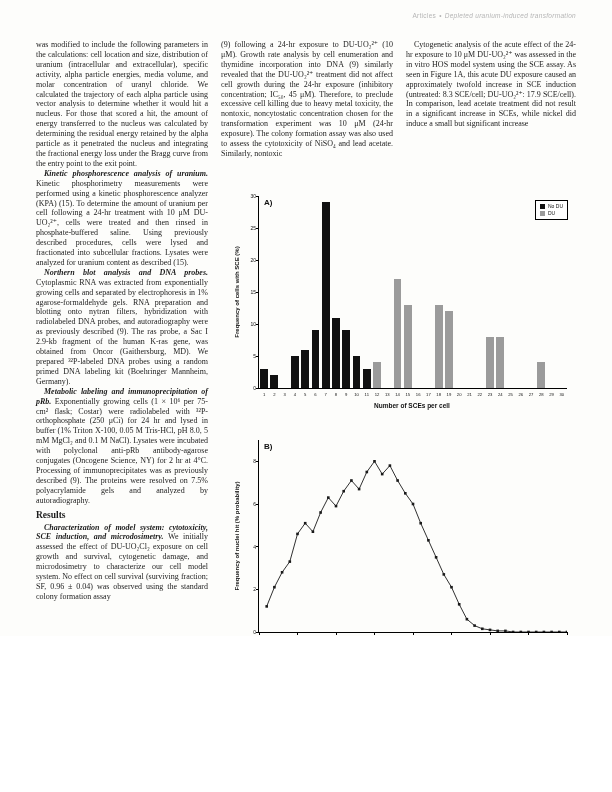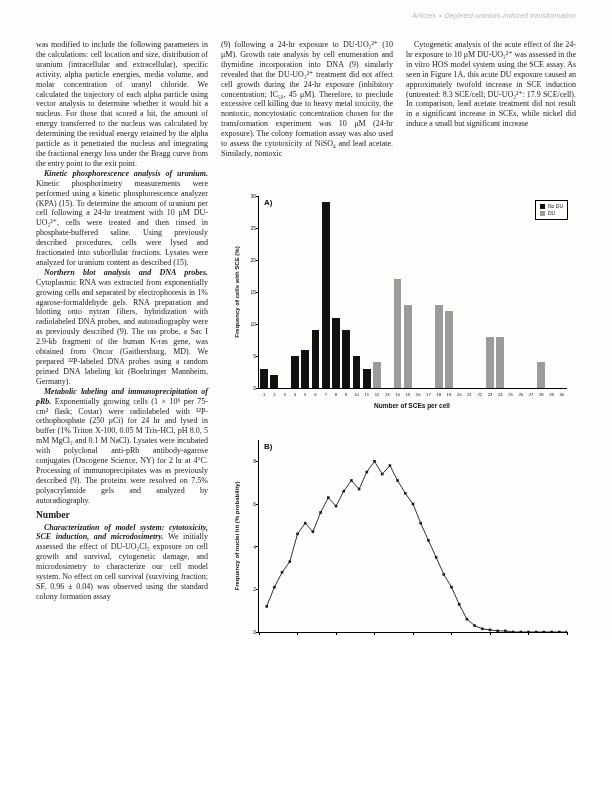--- a/index.html
+++ b/index.html
@@ -71,21 +71,21 @@
 
   <div class="running-header">
     <span class="rh-section">Articles</span><span class="rh-sep">•</span><span class="rh-title">Depleted uranium-induced transformation</span>
   </div>
 
   <div class="col col1">
       <p>was modified to include the following parameters in the calculations: cell location and size, distribution of uranium (intracellular and extracellular), specific activity, alpha particle energies, media volume, and molar concentration of uranyl chloride. We calculated the trajectory of each alpha particle using vector analysis to determine whether it would hit a nucleus. For those that scored a hit, the amount of energy transferred to the nucleus was calculated by determining the residual energy retained by the alpha particle as it penetrated the nucleus and integrating the fractional energy loss under the Bragg curve from the entry point to the exit point.</p>
       <p class="indent"><span class="run-in">Kinetic phosphorescence analysis of uranium. </span>Kinetic phosphorimetry measurements were performed using a kinetic phosphorescence analyzer (KPA) (15). To determine the amount of uranium per cell following a 24-hr treatment with 10 μM DU-UO₂²⁺, cells were treated and then rinsed in phosphate-buffered saline. Using previously described procedures, cells were lysed and fractionated into subcellular fractions. Lysates were analyzed for uranium content as described (15).</p>
       <p class="indent"><span class="run-in">Northern blot analysis and DNA probes. </span>Cytoplasmic RNA was extracted from exponentially growing cells and separated by electrophoresis in 1% agarose-formaldehyde gels. RNA preparation and blotting onto nytran filters, hybridization with radiolabeled DNA probes, and autoradiography were as previously described (9). The ras probe, a Sac I 2.9-kb fragment of the human K-ras gene, was obtained from Oncor (Gaithersburg, MD). We prepared ³²P-labeled DNA probes using a random primed DNA labeling kit (Boehringer Mannheim, Germany).</p>
       <p class="indent"><span class="run-in">Metabolic labeling and immunoprecipitation of pRb. </span>Exponentially growing cells (1 × 10⁶ per 75-cm² flask; Costar) were radiolabeled with ³²P-orthophosphate (250 μCi) for 24 hr and lysed in buffer (1% Triton X-100, 0.05 M Tris-HCl, pH 8.0, 5 mM MgCl₂ and 0.1 M NaCl). Lysates were incubated with polyclonal anti-pRb antibody-agarose conjugates (Oncogene Science, NY) for 2 hr at 4°C. Processing of immunoprecipitates was as previously described (9). The proteins were resolved on 7.5% polyacrylamide gels and analyzed by autoradiography.</p>
-      <div class="section-head">Number</div>
+      <div class="section-head">Results</div>
       <p class="indent"><span class="run-in">Characterization of model system: cytotoxicity, SCE induction, and microdosimetry. </span>We initially assessed the effect of DU-UO₂Cl₂ exposure on cell growth and survival, cytogenetic damage, and microdosimetry to characterize our cell model system. No effect on cell survival (surviving fraction; SF, 0.96 ± 0.04) was observed using the standard colony formation assay</p>
     </div>
   <div class="col col2">
       <p>(9) following a 24-hr exposure to DU-UO₂²⁺ (10 μM). Growth rate analysis by cell enumeration and thymidine incorporation into DNA (9) similarly revealed that the DU-UO₂²⁺ treatment did not affect cell growth during the 24-hr exposure (inhibitory concentration; IC₅₀, 45 μM). Therefore, to preclude excessive cell killing due to heavy metal toxicity, the nontoxic, noncytostatic concentration chosen for the transformation experiment was 10 μM (24-hr exposure). The colony formation assay was also used to assess the cytotoxicity of NiSO₄ and lead acetate. Similarly, nontoxic</p>
     </div>
   <div class="col col3">
       <p class="indent">Cytogenetic analysis of the acute effect of the 24-hr exposure to 10 μM DU-UO₂²⁺ was assessed in the in vitro HOS model system using the SCE assay. As seen in Figure 1A, this acute DU exposure caused an approximately twofold increase in SCE induction (untreated: 8.3 SCE/cell; DU-UO₂²⁺: 17.9 SCE/cell). In comparison, lead acetate treatment did not result in a significant increase in SCEs, while nickel did induce a small but significant increase</p>
     </div>
 
   <div class="figure">

